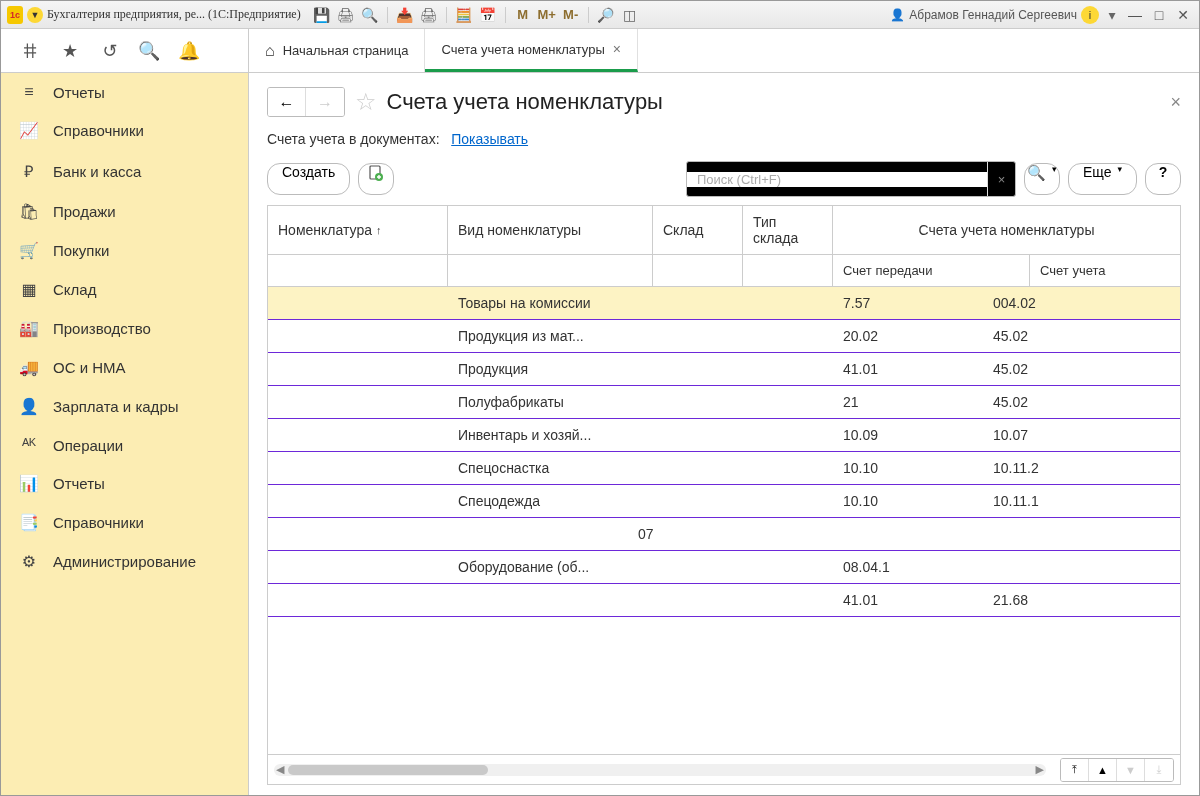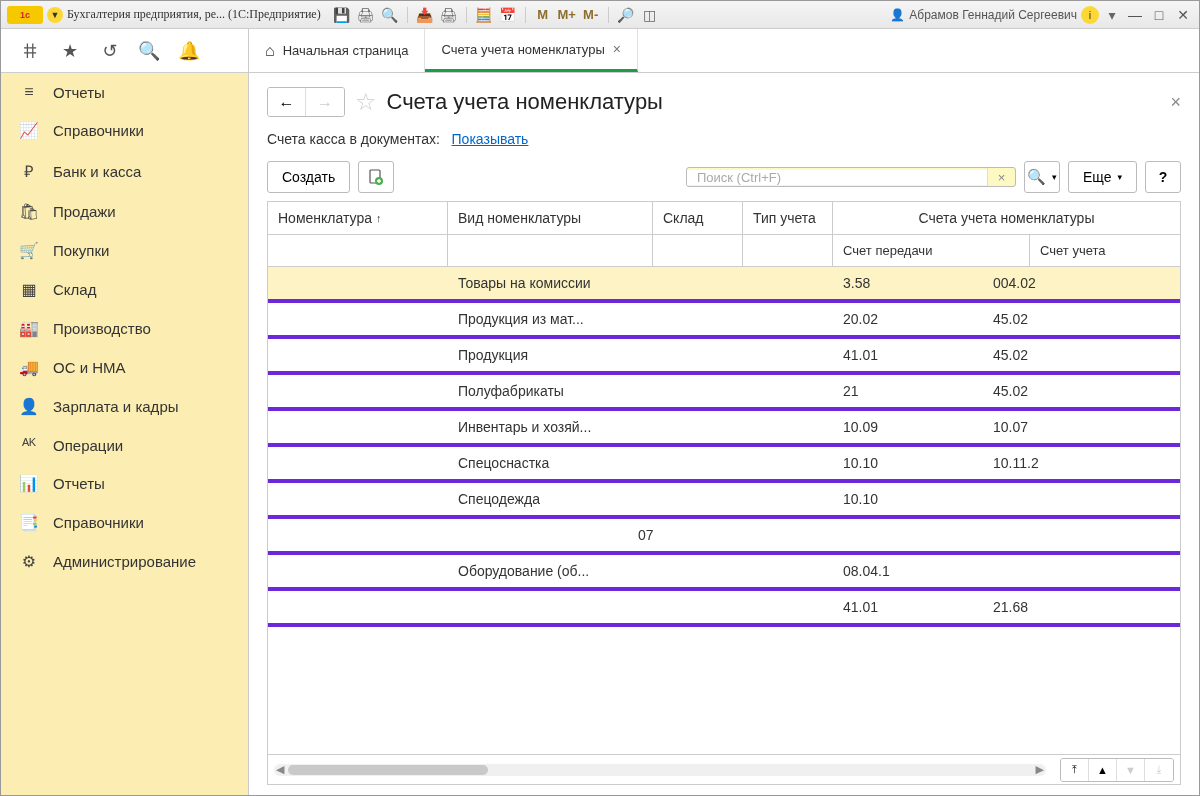--- a/index.html
+++ b/index.html
@@ -1,21 +1,21 @@
 <!DOCTYPE html>
 <html><head>
 <meta charset="utf-8">
 <style>
 * { box-sizing: border-box; margin: 0; padding: 0; }
 body { font-family: Arial, sans-serif; font-size: 13px; color: #333; background: #fff; overflow: hidden; }
 .window { width: 1200px; height: 796px; border: 1px solid #999; display: flex; flex-direction: column; background: #fff; }
 
 
 .titlebar { height: 28px; background: linear-gradient(#f5f5f5,#e8e8e8); border-bottom: 1px solid #ccc; display: flex; align-items: center; padding: 0 6px; gap: 4px; font-size: 12px; }
-.titlebar .logo { width: 36px; height: 18px; background: #f6c800; border-radius: 3px; font-size:9px; font-weight:bold; display:flex; align-items:center; justify-content:center; color:#d4252a;}
+.titlebar .logo { width: 16px; height: 18px; background: #f6c800; border-radius: 3px; font-size:9px; font-weight:bold; display:flex; align-items:center; justify-content:center; color:#d4252a;}
 .titlebar .dropdown-arrow { width:16px; height:16px; background:#fdd835; border-radius:50%; display:flex; align-items:center; justify-content:center; font-size:9px; cursor:pointer;}
 .titlebar .title-text { flex:0 1 auto; white-space:nowrap; overflow:hidden; text-overflow:ellipsis; max-width:300px;font-family:Liberation Serif, serif;}
 .titlebar .tb-icons { display:flex; gap:6px; margin-left:8px; align-items:center;}
 .titlebar .tb-ico { width:18px; height:18px; display:flex; align-items:center; justify-content:center; color:#666; cursor:pointer; font-size:14px;}
 .titlebar .tb-sep { width:1px; height:16px; background:#ccc; margin:0 2px;}
 .titlebar .spacer { flex:1; }
 .titlebar .user { display:flex; align-items:center; gap:4px; color:#555; font-size:12px;}
 .titlebar .win-btn { width:20px; height:18px; display:flex; align-items:center; justify-content:center; cursor:pointer; color:#555; font-size:14px;}
 .titlebar .m-btn { color:#8d6e2f; font-weight:bold; font-size:13px;}
 
@@ -43,24 +43,24 @@
 .navbtns button:first-child { border-right:1px solid #ddd;}
 .navbtns button.disabled { color:#ccc; cursor:default;}
 .star-ico { font-size:24px; color:#ccc; cursor:pointer;}
 .page-title { font-size:22px; font-weight:normal; color:#222;}
 .page-close { margin-left:auto; font-size:18px; color:#888; cursor:pointer;}
 
 .subline { margin-bottom:14px; font-size:14px;}
 .subline a { color:#0066cc; text-decoration:underline; cursor:pointer;}
 
 .action-row { display:flex; align-items:center; gap:8px; margin-bottom:8px;}
-.btn { height:32px; border:1px solid #bbb; border-radius:3px; background:#fff; padding:0 14px; cursor:pointer; font-size:14px; display:flex; align-items:center; gap:4px;}
+.btn { height:32px; border:1px solid #bbb; border-radius:13px; background:#fff; padding:0 14px; cursor:pointer; font-size:14px; display:flex; align-items:flex-start; gap:4px;}
 .btn.iconbtn { width:36px; padding:0; justify-content:center;}
 .search-wrap { margin-left:auto; display:flex; align-items:center; gap:8px;}
-.search-box { display:flex; align-items:center; border:1px solid #bbb; border-radius:3px; height:20px; width:330px; background:#fef9c3;}
+.search-box { display:flex; align-items:center; border:1px solid #bbb; border-radius:3px; height:36px; width:330px; background:#000000;}
 .search-box input { flex:1; border:none; outline:none; padding:0 10px; font-size:13px; color:#333;}
 .search-box input::placeholder { color:#aaa;}
 .search-box .clear { width:28px; text-align:center; color:#888; cursor:pointer; border-left:1px solid #ddd; height:100%; display:flex; align-items:center; justify-content:center;}
 .magnify { color:#0066cc; font-size:15px;}
 .dd-arrow { font-size:9px; margin-left:2px;}
 .btn.help { font-weight:bold;}
 
 .table-wrap { flex:1; border:1px solid #ccc; display:flex; flex-direction:column; min-height:0;}
 .thead { display:flex; flex-direction:column;}
 .thead-row { display:flex; border-bottom:1px solid #ccc; background:#fff;}
@@ -70,21 +70,21 @@
 .col-vid { width:205px;}
 .col-skl { width:90px;}
 .col-tip { width:90px;}
 .col-acct { flex:1;}
 .col-sub1 { width:150px;}
 .col-sub2 { flex:1;}
 .thead-row.sub .th { font-size:13px;}
 .sort-arrow { font-size:11px;}
 
 .tbody { flex:1; overflow:auto;}
-.tr { display:flex; border-bottom:4px solid #6d28d9;}
+.tr { display:flex; border-bottom:1px solid #6d28d9;}
 .tr.selected { background:#fdf3c4;}
 .td { padding:8px 10px; border-right:1px solid transparent; font-size:14px; white-space:nowrap; overflow:hidden; text-overflow:ellipsis;}
 
 .table-footer { height:30px; border-top:1px solid #ccc; display:flex; align-items:center; padding:0 6px; gap:4px;}
 .hscroll { flex:1; height:12px; background:#f0f0f0; border-radius:6px; position:relative; margin-right:10px;}
 .hscroll .thumb { position:absolute; left:14px; top:1px; height:10px; width:200px; background:#c9c9c9; border-radius:5px;}
 .hscroll .arrow { position:absolute; top:-1px; font-size:11px; color:#888;}
 .hscroll .arrow.left{ left:2px;}
 .hscroll .arrow.right{ right:2px;}
 .footer-btns { display:flex; border:1px solid #bbb; border-radius:3px; overflow:hidden;}
@@ -215,21 +215,21 @@
         <div class="navbtns">
           <button>←</button>
           <button class="disabled">→</button>
         </div>
         <span class="star-ico">☆</span>
         <h1 class="page-title">Счета учета номенклатуры</h1>
         <span class="page-close">×</span>
       </div>
 
       <div class="subline">
-        <span>Счета касса в документах:</span>
+        <span>Счета учета в документах:</span>
         &nbsp;
         <a>Показывать</a>
       </div>
 
       <div class="action-row">
         <button class="btn">
             <span>Создать</span>
           </button>
         <button class="btn iconbtn">
           <svg width="18" height="18" viewBox="0 0 18 18">
@@ -264,21 +264,21 @@
                 <span>Номенклатура</span>
                 <span class="sort-arrow">↑</span>
               </div>
             <div class="th col-vid">
                 <span>Вид номенклатуры</span>
               </div>
             <div class="th col-skl">
                 <span>Склад</span>
               </div>
             <div class="th col-tip">
-                <span>Тип учета</span>
+                <span>Тип склада</span>
               </div>
             <div class="th col-acct" style="justify-content:center;">
                 <span>Счета учета номенклатуры</span>
               </div>
           </div>
           <div class="thead-row sub">
             <div class="th col-nom" style="border-bottom:none;"></div>
             <div class="th col-vid"></div>
             <div class="th col-skl"></div>
             <div class="th col-tip"></div>
@@ -289,21 +289,21 @@
                 <span>Счет учета</span>
               </div>
           </div>
         </div>
         <div class="tbody" id="tbody">
             <div class="tr selected">
               <div class="td col-nom"></div>
               <div class="td col-vid">Товары на комиссии</div>
               <div class="td col-skl"></div>
               <div class="td col-tip"></div>
-              <div class="td col-sub1">3.58</div>
+              <div class="td col-sub1">7.57</div>
               <div class="td col-sub2">004.02</div>
             </div>
             <div class="tr">
               <div class="td col-nom"></div>
               <div class="td col-vid">Продукция из мат...</div>
               <div class="td col-skl"></div>
               <div class="td col-tip"></div>
               <div class="td col-sub1">20.02</div>
               <div class="td col-sub2">45.02</div>
             </div>
@@ -338,20 +338,21 @@
               <div class="td col-tip"></div>
               <div class="td col-sub1">10.10</div>
               <div class="td col-sub2">10.11.2</div>
             </div>
             <div class="tr">
               <div class="td col-nom"></div>
               <div class="td col-vid">Спецодежда</div>
               <div class="td col-skl"></div>
               <div class="td col-tip"></div>
               <div class="td col-sub1">10.10</div>
+              <div class="td col-sub2">10.11.1</div>
             </div>
             <div class="tr">
               <div class="td col-nom"></div>
               <div class="td col-skl"></div>
               <div class="td col-tip"></div>
               <div class="td col-sub1">07</div>
               <div class="td col-sub2"></div>
             </div>
             <div class="tr">
               <div class="td col-nom"></div>

